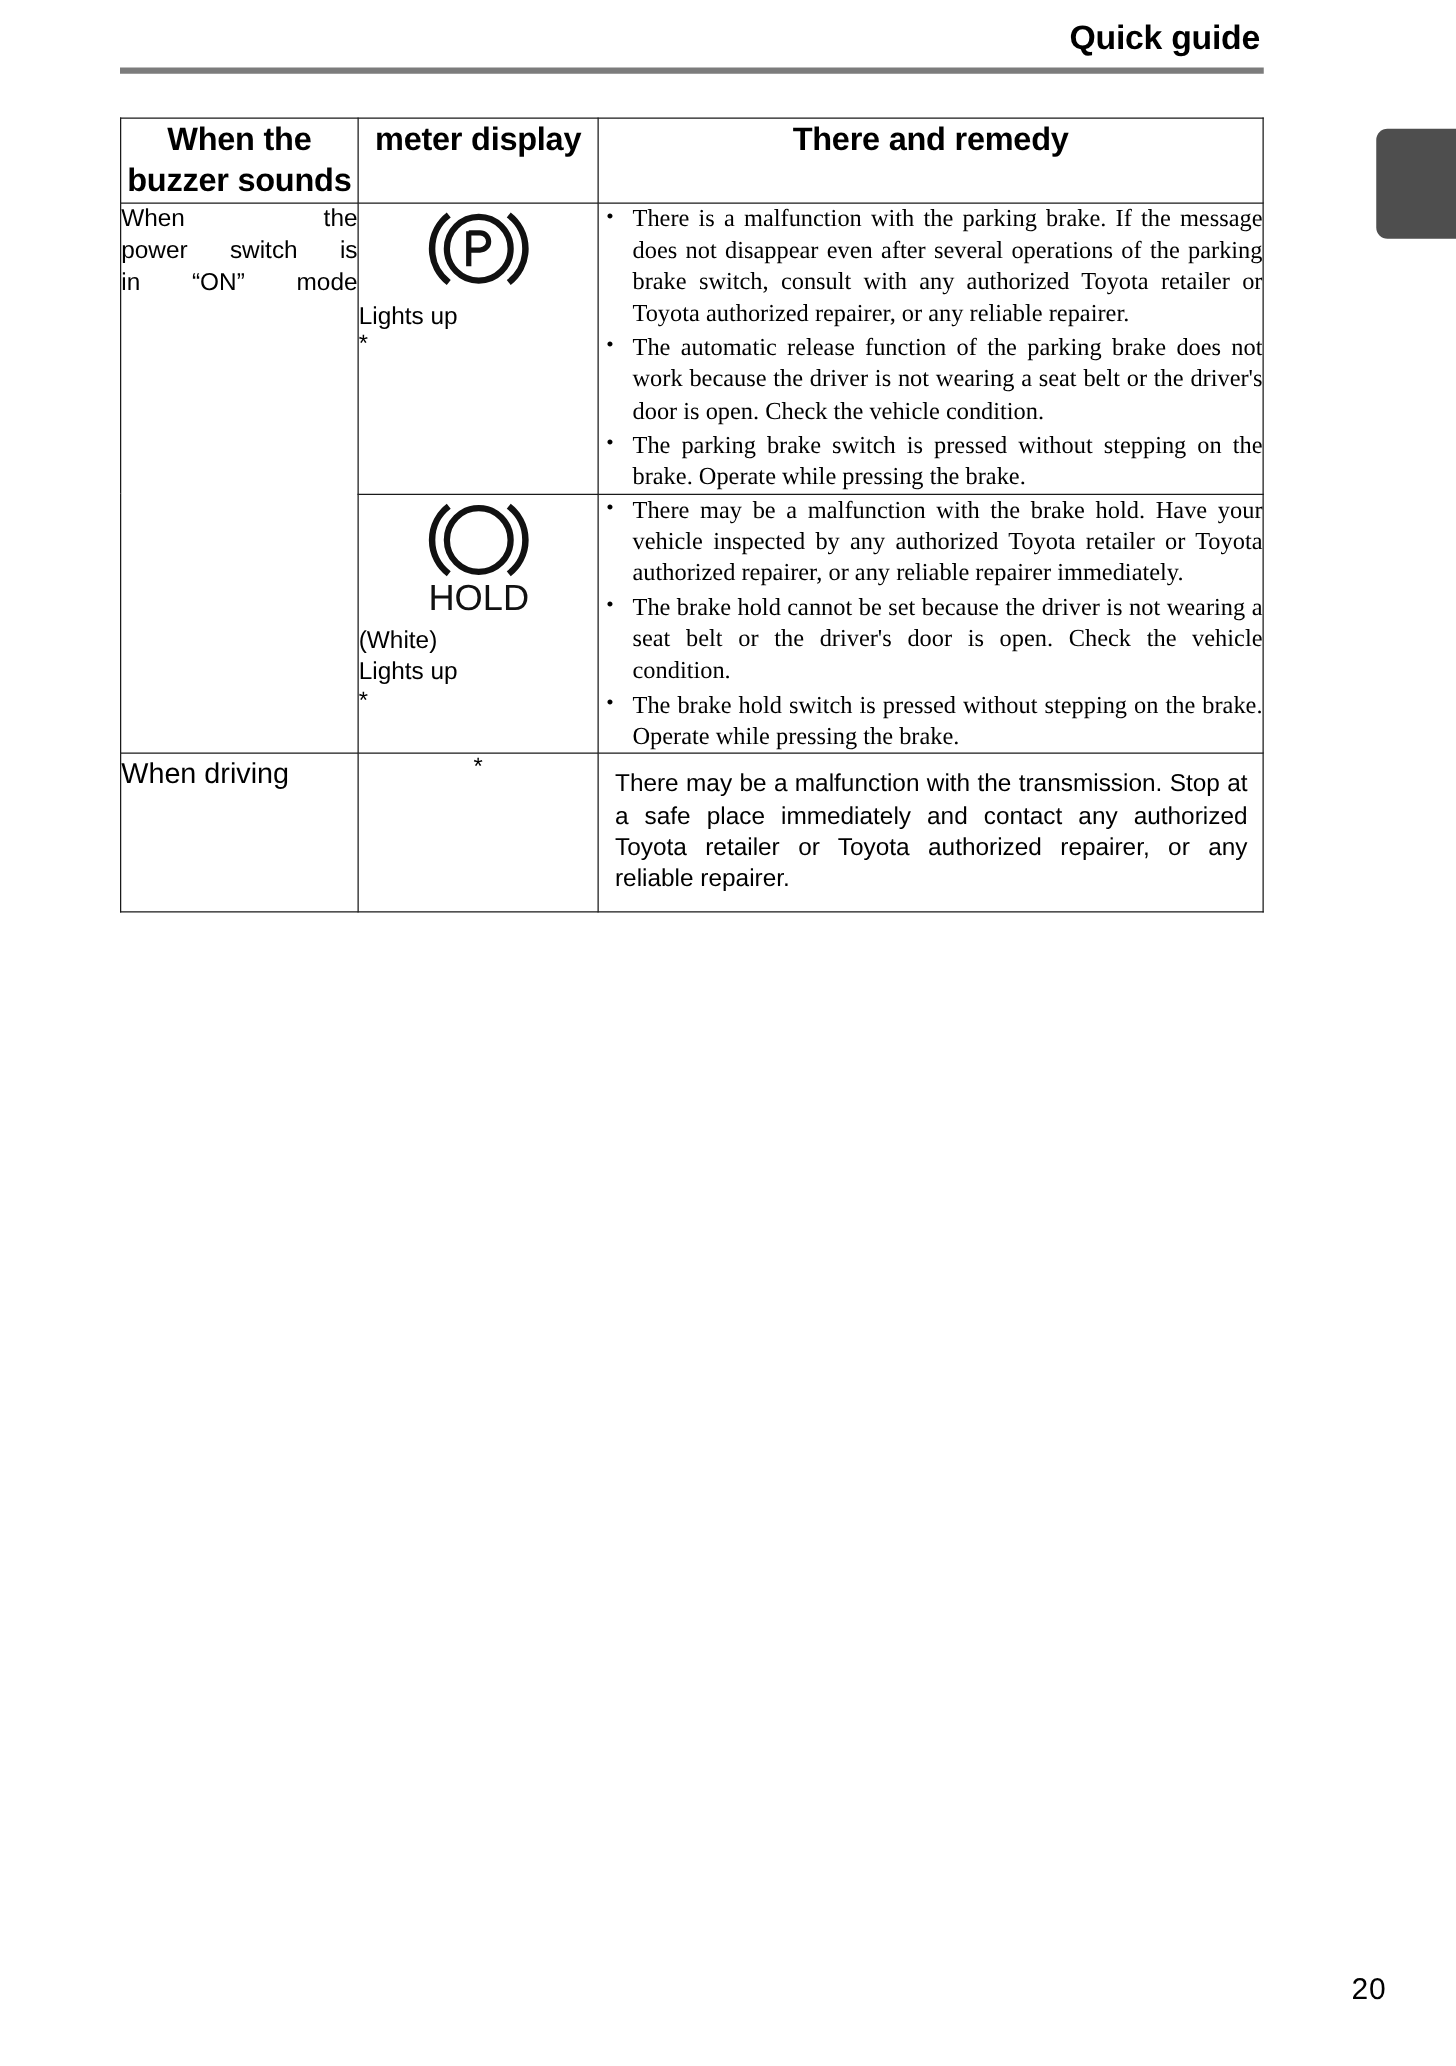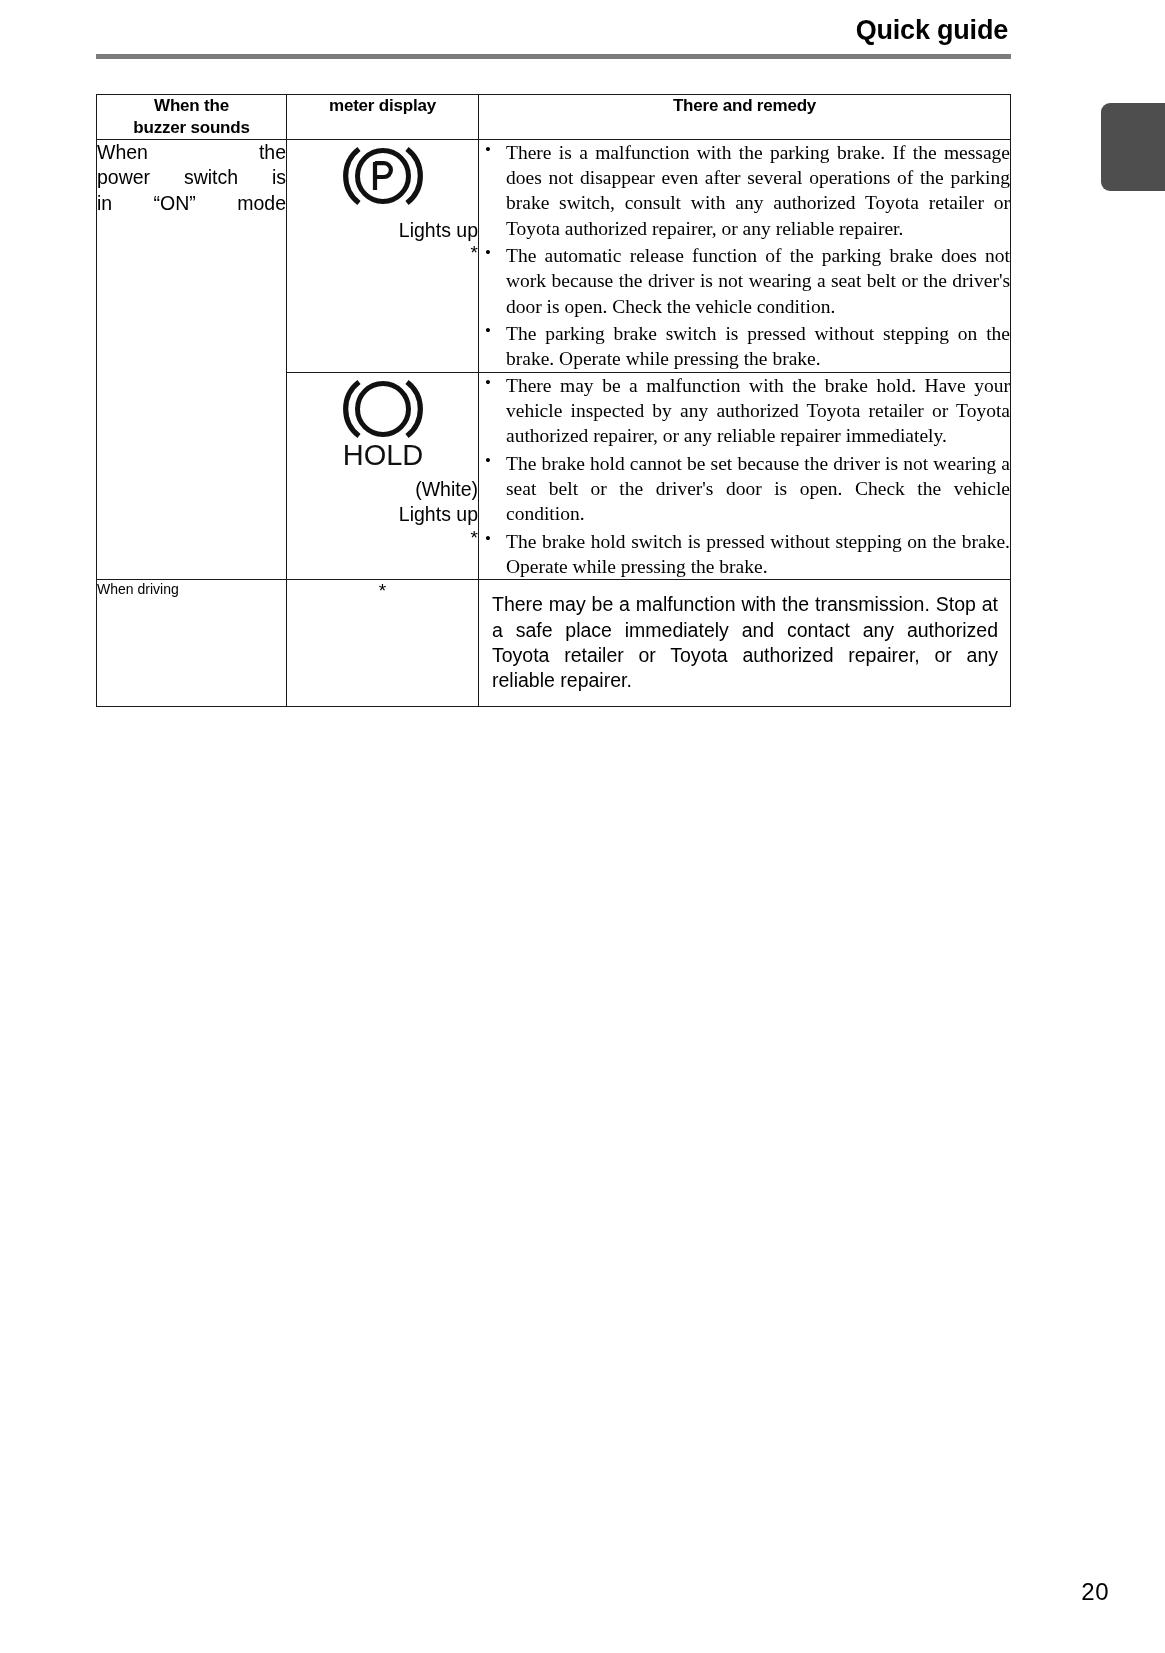--- a/index.html
+++ b/index.html
@@ -71,47 +71,47 @@
     vertical-align: top;
     padding: 0;
   }
   .col-a { width: 190px; }
   .col-b { width: 192px; }
   .col-c { width: 532px; }
 
   th.hd {
     text-align: center;
     vertical-align: middle;
-    font-size: 17px;
+    font-size: 26px;
     font-weight: bold;
     padding: 10px 4px 11px 4px;
     line-height: 1.28;
     letter-spacing: -0.2px;
   }
 
   
   .cell-when {
     font-size: 19.5px;
     line-height: 1.32;
     padding: 12px 13px 10px 12px;
     text-align: justify;
     text-align-last: justify;
     hyphens: none;
     margin-top: 38px;
   }
   .cell-when-plain {
-    font-size: 14px;
+    font-size: 23px;
     line-height: 1.32;
     padding: 12px 13px 10px 12px;
     text-align: left;
   }
 
   
   .cell-meter {
-    text-align: right;
+    text-align: left;
     padding: 16px 6px 14px 6px;
     font-size: 19.5px;
     line-height: 1.3;
   }
   .icon-box {
     display: block;
     margin: 0 auto 6px auto;
   }
   .meter-caption {
     display: block;

